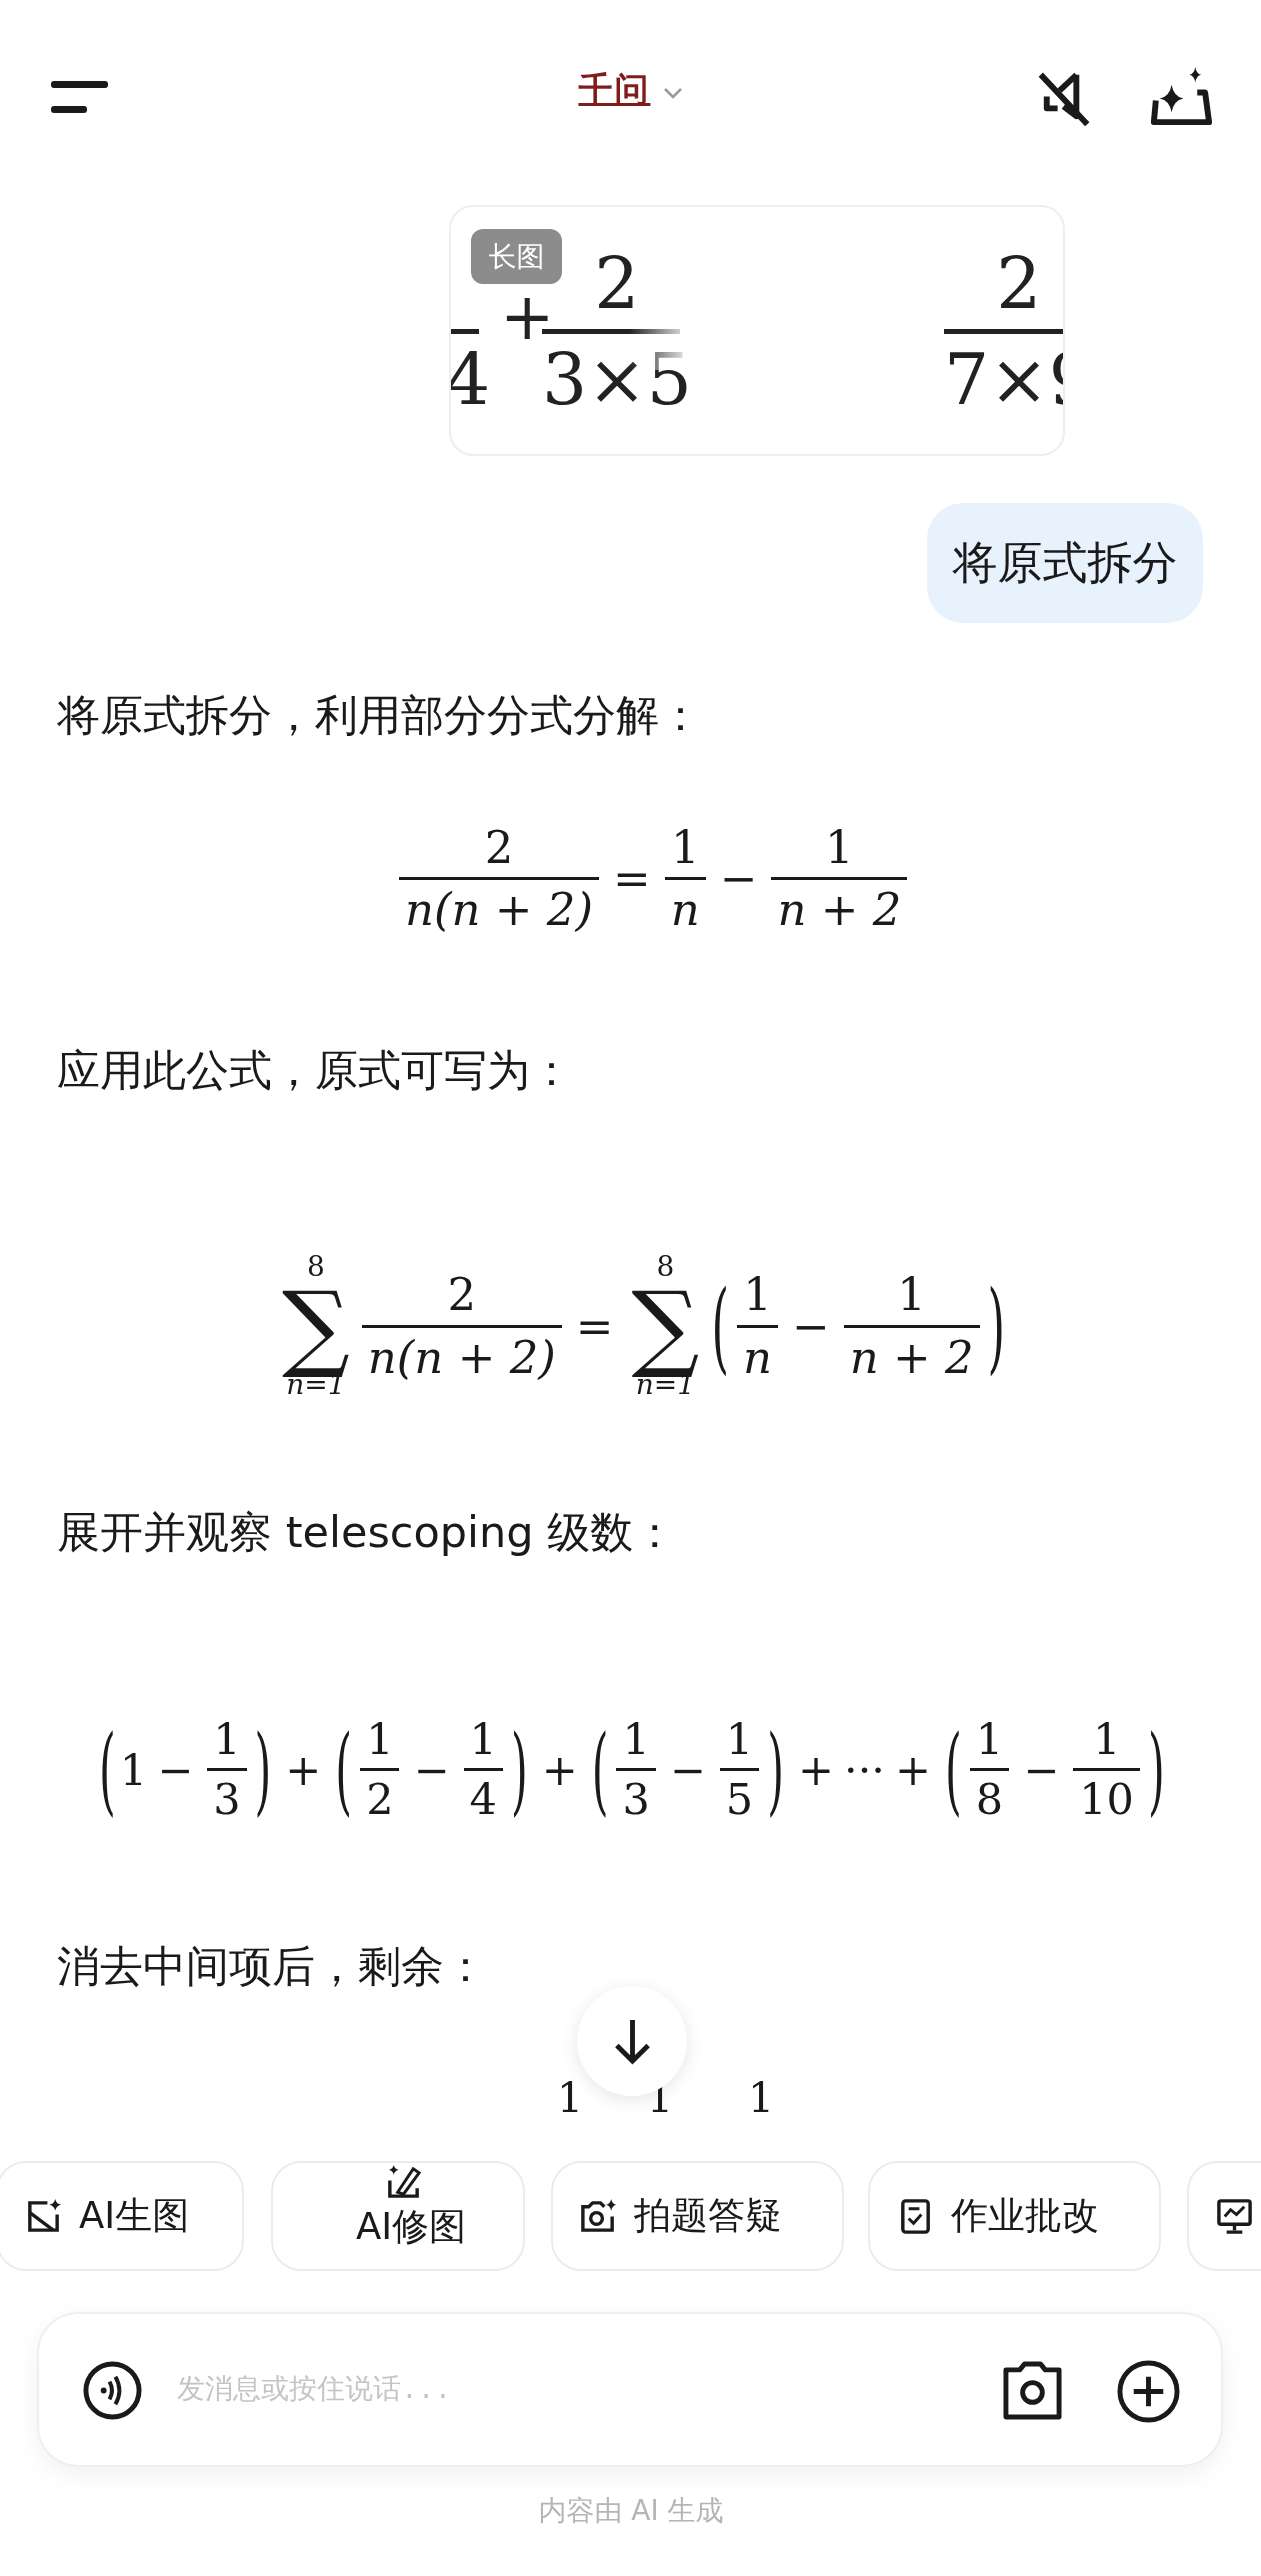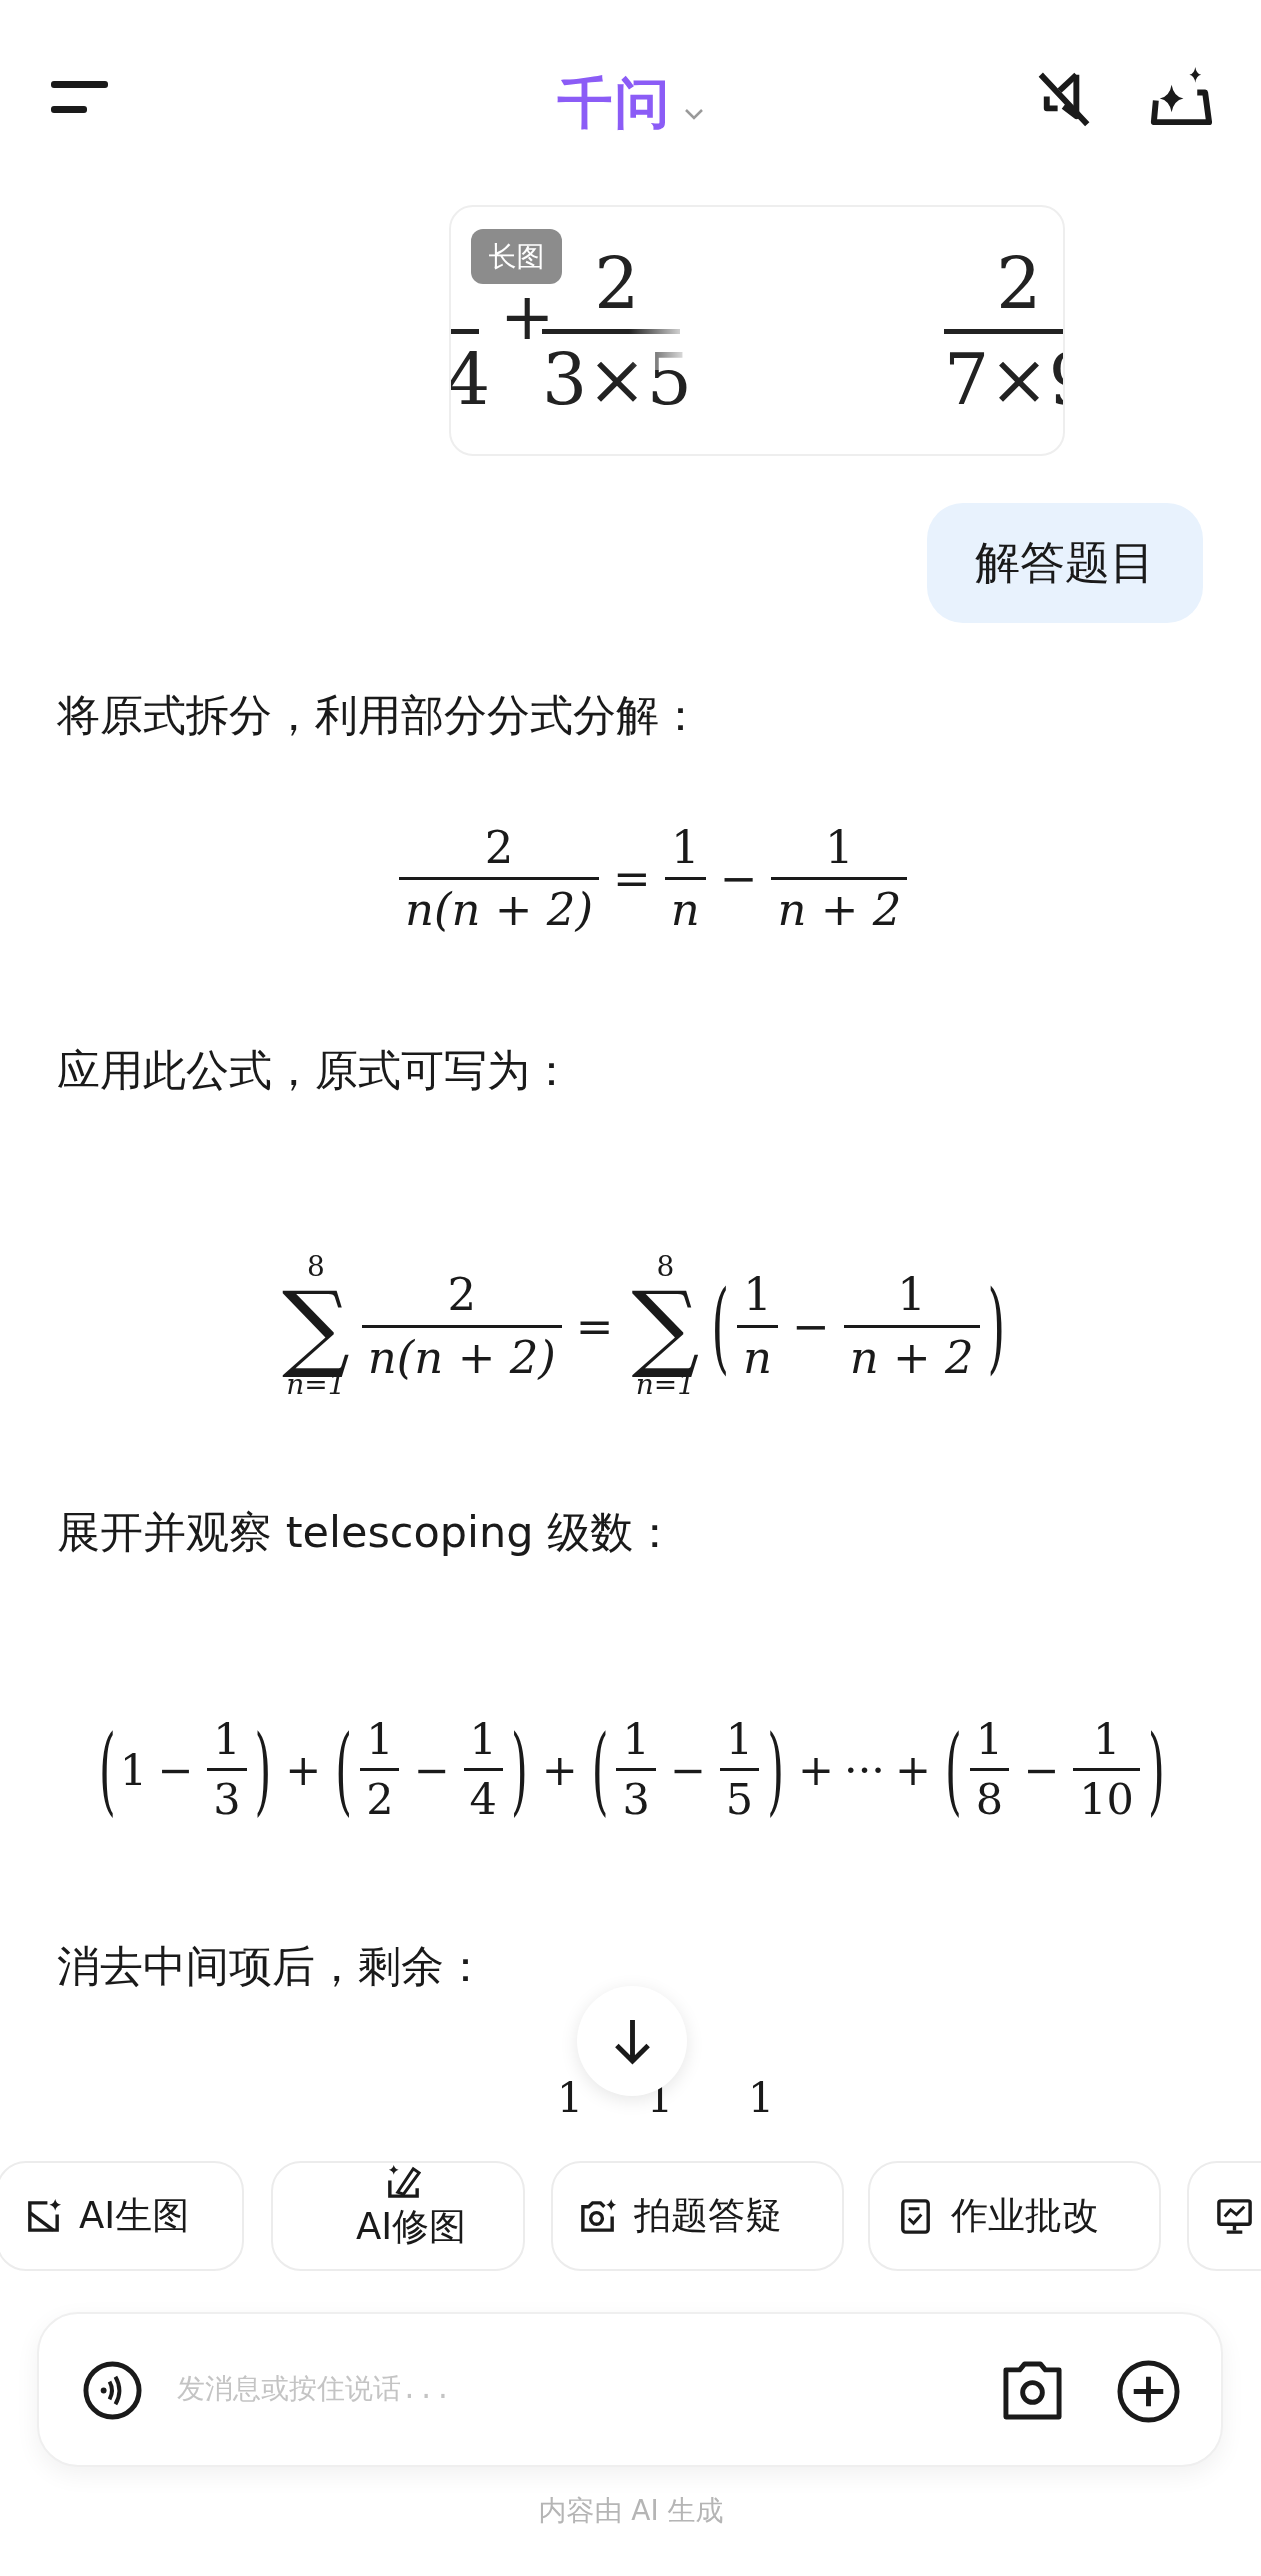--- a/index.html
+++ b/index.html
@@ -5,21 +5,21 @@
   * { box-sizing: border-box; margin: 0; padding: 0; }
   html, body { width: 1262px; height: 2576px; background: #ffffff; overflow: hidden; }
   body { position: relative; font-family: "DejaVu Sans", "Liberation Sans", sans-serif; color: #1a1a1a; }
 
   
   .header { position: absolute; left: 0; top: 0; width: 1262px; height: 197px; }
   .menu-icon { position: absolute; left: 51px; top: 81px; width: 59px; height: 36px; cursor: pointer; }
   .menu-icon .l1 { position: absolute; left: 0; top: 0; width: 57px; height: 7px; background: #1a1a1a; border-radius: 3px; }
   .menu-icon .l2 { position: absolute; left: 0; top: 25px; width: 36px; height: 7px; background: #1a1a1a; border-radius: 3px; }
   .title-wrap { position: absolute; left: 0; width: 1262px; top: 67px; text-align: center; cursor: pointer; }
-  .title { font-size: 55px; font-weight: bold; color: #8b5cf6; letter-spacing: 2px; }
+  .title { font-size: 34px; font-weight: bold; color: #7f1d1d; letter-spacing: 2px; text-decoration: underline; }
   .title-chevron { display: inline-block; vertical-align: middle; margin-left: 6px; margin-top: -8px; }
   .hdr-icon { position: absolute; top: 61px; width: 71px; height: 71px; cursor: pointer; }
   .mute-icon { left: 1030px; }
   .magic-icon { left: 1144px; }
 
   
   .img-card { position: absolute; left: 449px; top: 205px; width: 616px; height: 251px; border: 2px solid #eeeeee; border-radius: 24px; overflow: hidden; background: #fff; }
   .img-card .math-img { position: absolute; left: 0; top: 0; width: 755px; height: 251px; font-family: "DejaVu Serif", "Liberation Serif", serif; color: #222; }
   .long-badge { position: absolute; left: 20px; top: 22px; width: 91px; height: 55px; background: #8c8c8c; color: #fff; border-radius: 12px; font-size: 28px; line-height: 55px; text-align: center; z-index: 2; }
   .frac-img { position: absolute; text-align: center; font-size: 71px; line-height: 1; }
@@ -118,21 +118,21 @@
     </div>
     <div class="frac-img" style="left:656px; top:77px; font-size:65px;">+</div>
     <div class="frac-img" style="left:712px; top:41px;">
       <div style="height:71px;"></div>
       <div class="bar" style="width:39px;"></div>
       <div>8</div>
     </div>
   </div>
 </div>
 
-<div class="bubble">解答题目</div>
+<div class="bubble">将原式拆分</div>
 
 <div class="para" style="top:687px;">将原式拆分，利用部分分式分解：</div>
 
 <div class="math" style="left:395px; top:824px; font-size:45px;">
   <span class="m-frac">
       <span class="num">2</span>
       <span class="fbar"></span>
       <span class="den it">n(n + 2)</span>
     </span>
   <span class="m-op">=</span>

